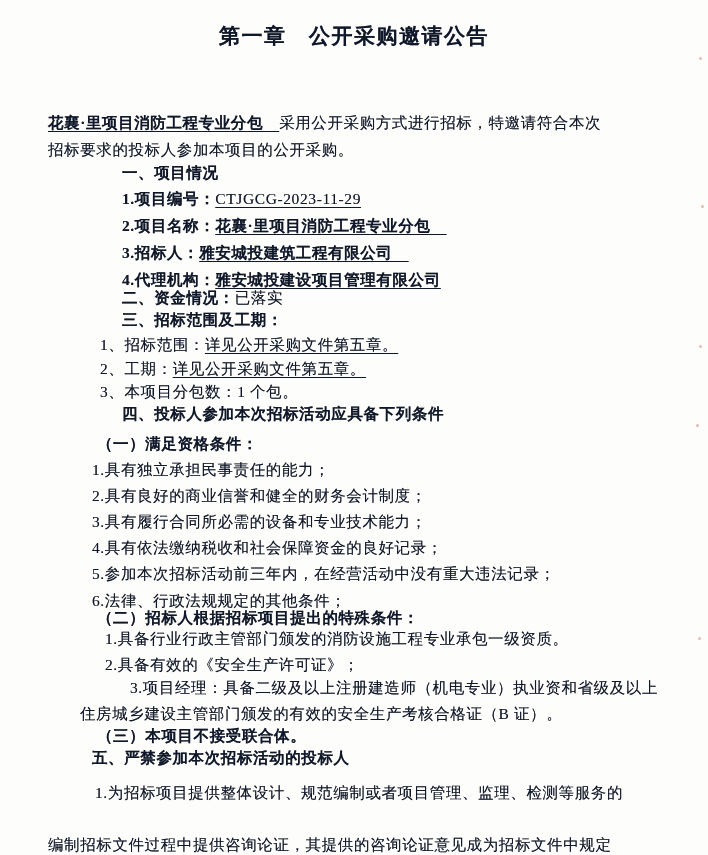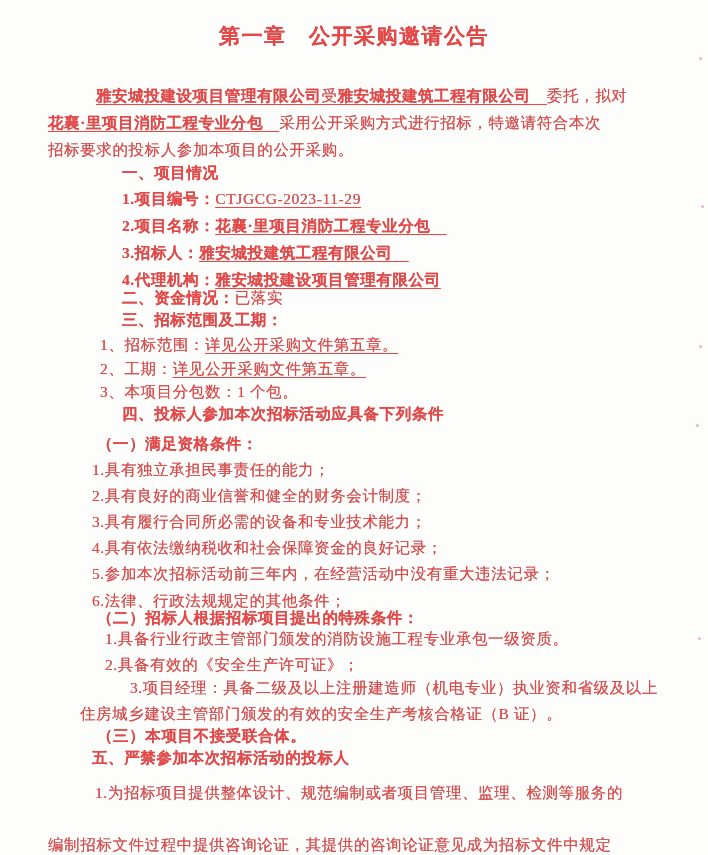--- a/index.html
+++ b/index.html
@@ -2,21 +2,21 @@
 <html><head>
 <meta charset="utf-8">
 <style>
   html, body { margin: 0; padding: 0; background: #ffffff; }
   .page {
     position: relative;
     width: 708px;
     height: 855px;
     background: #fdfdfc;
     font-family: "Liberation Serif", "DejaVu Serif", serif;
-    color: #ef4444;
+    color: #0f172a;
     overflow: hidden;
   }
   .line {
     position: absolute;
     white-space: nowrap;
     font-size: 15.5px;
     letter-spacing: 0.6px;
     line-height: 20px;
     text-shadow: 0 0 0.5px rgba(40,40,40,0.55);
   }
@@ -47,21 +47,20 @@
     opacity: 0.75;
   }
 </style>
 </head>
 <body>
 
 <div class="page">
 
   <div class="title">第一章　公开采购邀请公告</div>
 
-  <div class="line indent1" style="top:86px; left:48px;"><span class="b u">雅安城投建设项目管理有限公司</span><span class="u">受</span><span class="b u">雅安城投建筑工程有限公司　</span><span>委托，拟对</span></div>
   <div class="line" style="top:113px; left:48px;"><span class="b u">花襄·里项目消防工程专业分包　</span><span>采用公开采购方式进行招标，特邀请符合本次</span></div>
   <div class="line" style="top:140px; left:48px;">招标要求的投标人参加本项目的公开采购。</div>
 
   <div class="line b" style="top:163px; left:122px;">一、项目情况</div>
   <div class="line" style="top:189px; left:122px;"><span class="b">1.项目编号：</span><span class="u">CTJGCG-2023-11-29</span></div>
   <div class="line" style="top:216px; left:122px;"><span class="b">2.项目名称：</span><span class="b u">花襄·里项目消防工程专业分包　</span></div>
   <div class="line" style="top:243px; left:122px;"><span class="b">3.招标人：</span><span class="b u">雅安城投建筑工程有限公司　</span></div>
   <div class="line" style="top:270px; left:122px;"><span class="b">4.代理机构：</span><span class="b u">雅安城投建设项目管理有限公司</span></div>
 
   <div class="line" style="top:288px; left:122px;"><span class="b">二、资金情况：</span><span>已落实</span></div>

